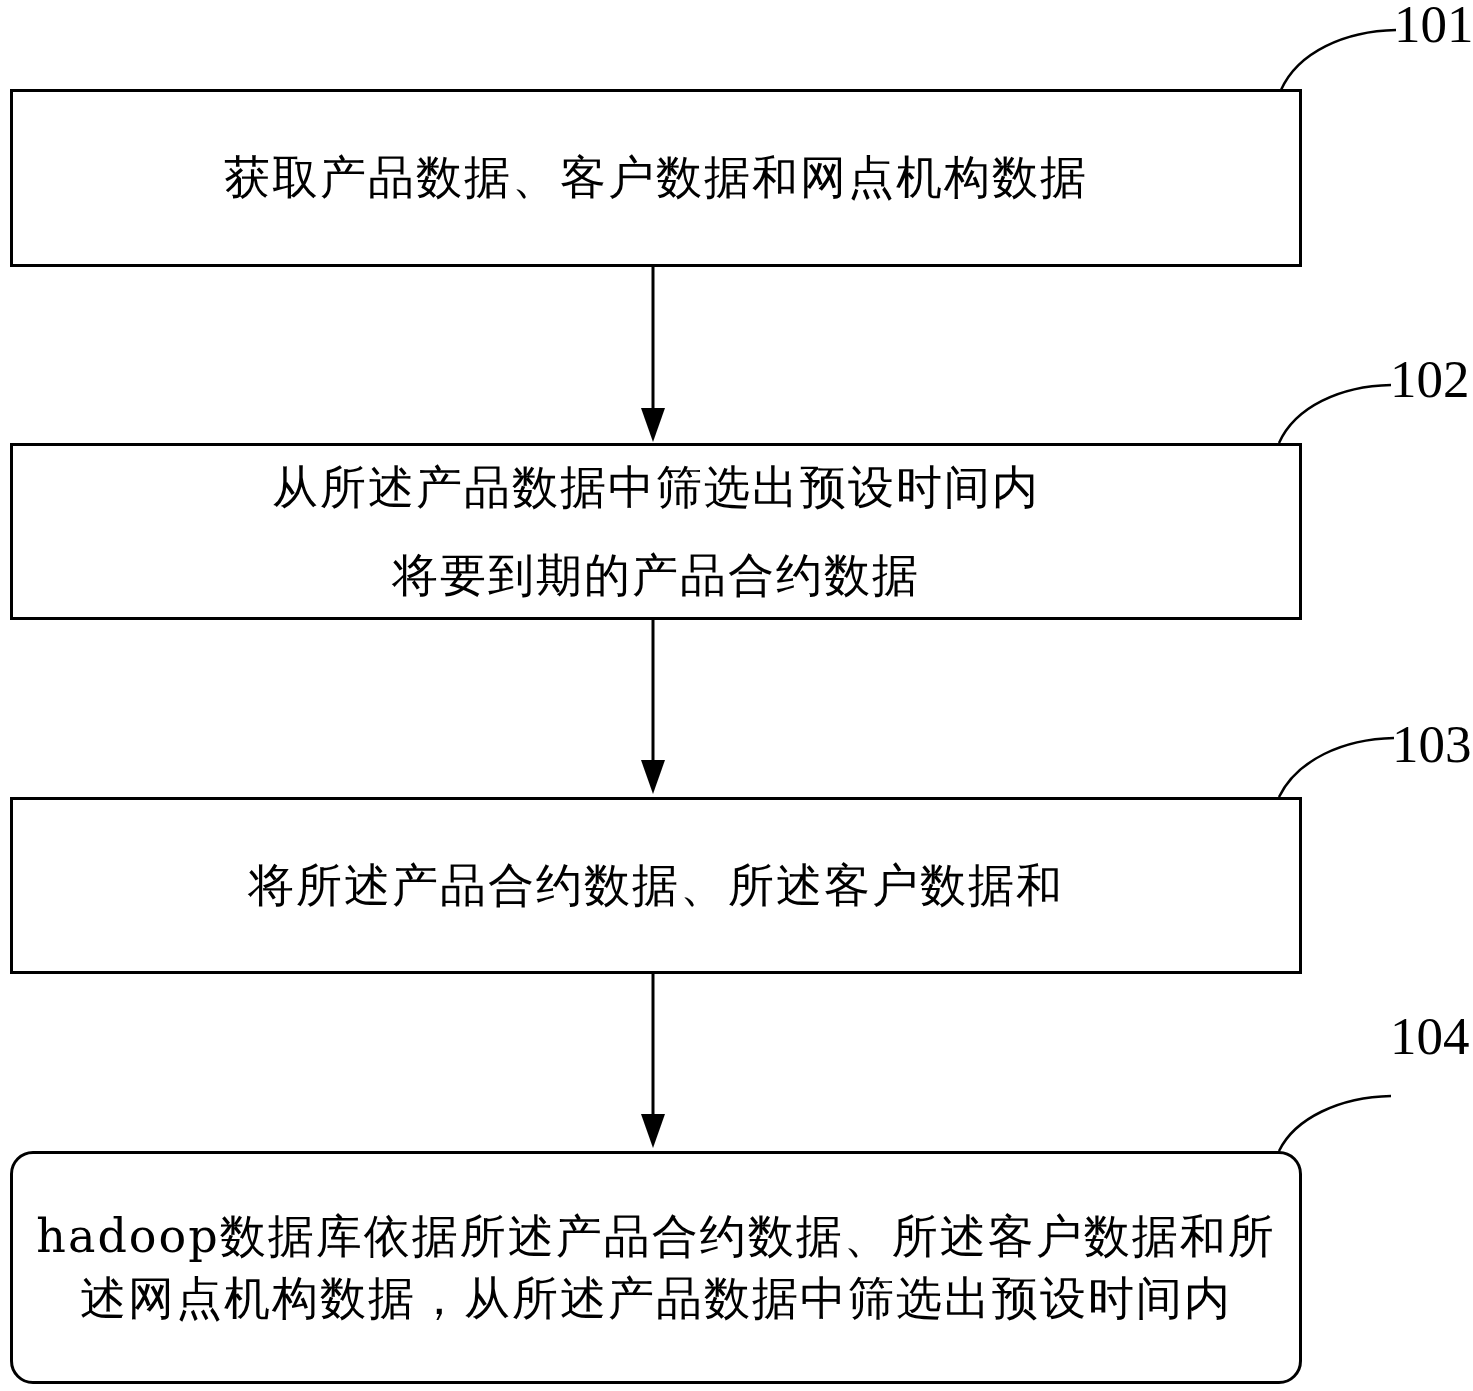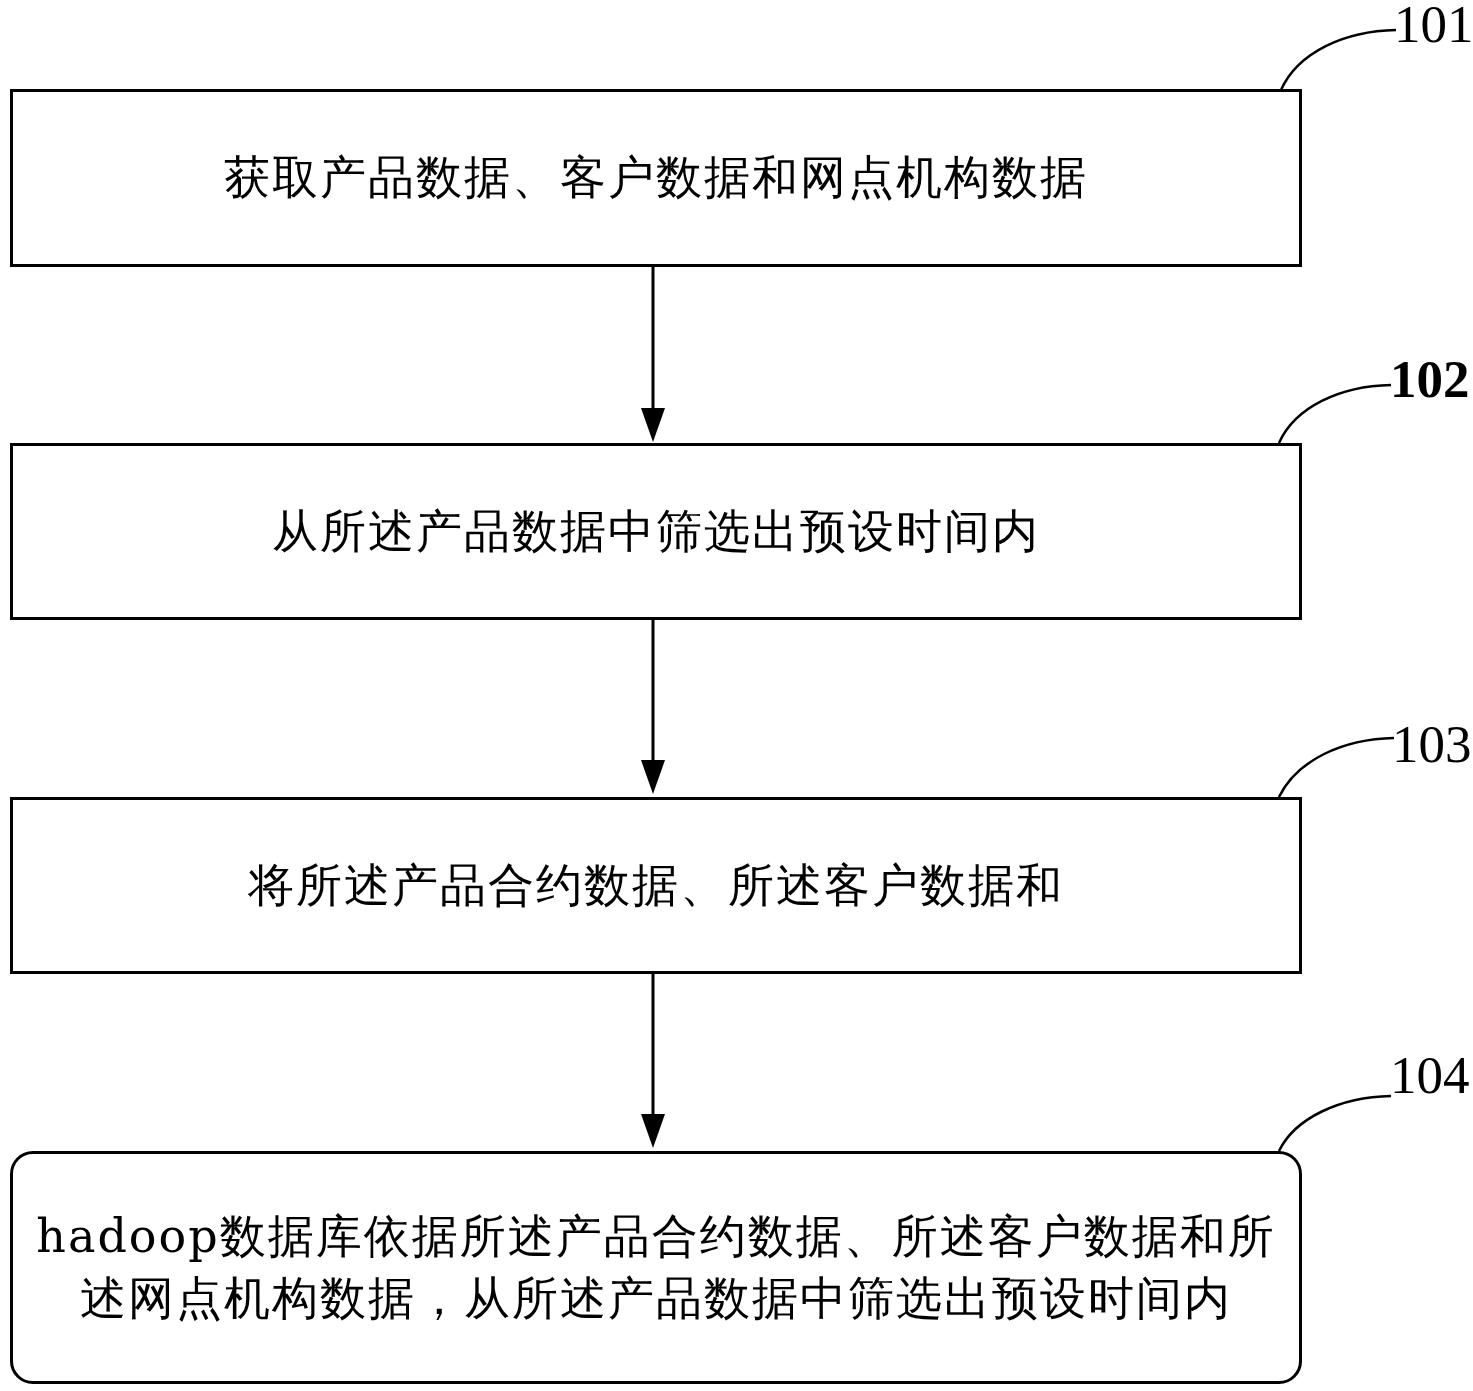--- a/index.html
+++ b/index.html
@@ -49,23 +49,23 @@
   .box4 { top: 1151px; height: 233px; padding: 0 22px; border-radius: 23px; }
   .box4 .line { white-space: normal; line-height: 1.33; }
   .ref {
     position: absolute;
     color: #000000;
     font-family: "Liberation Serif", serif;
     font-size: 53px;
     line-height: 1;
   }
   .ref101 { left: 1394px; top: -2px; }
-  .ref102 { left: 1390px; top: 353px; font-weight: bold; }
+  .ref102 { left: 1390px; top: 353px; }
   .ref103 { left: 1392px; top: 710px; margin-top: 8px; }
-  .ref104 { left: 1390px; top: 1049px; }
+  .ref104 { left: 1390px; top: 1010px; }
 </style>
 </head>
 <body>
 
 <div class="canvas">
 
   <svg class="overlay" viewBox="0 0 1473 1391" xmlns="http://www.w3.org/2000/svg">
 
     <g>
       <line x1="653" y1="267" x2="653" y2="410" stroke="#000000" stroke-width="3"></line>
@@ -85,20 +85,21 @@
     <path d="M 1394 738 C 1343 739, 1297 760, 1279 797" fill="none" stroke="#000000" stroke-width="2.5"></path>
     <path d="M 1391 1096 C 1340 1097, 1295 1118, 1279 1151" fill="none" stroke="#000000" stroke-width="2.5"></path>
   </svg>
 
   <div class="box box1">
     <div class="line">获取产品数据、客户数据和网点机构数据</div>
   </div>
 
   <div class="box box2">
     <div class="line">从所述产品数据中筛选出预设时间内</div>
+    <div class="line">将要到期的产品合约数据</div>
   </div>
 
   <div class="box box3">
     <div class="line">将所述产品合约数据、所述客户数据和</div>
   </div>
 
   <div class="box box4">
     <div class="line">hadoop数据库依据所述产品合约数据、所述客户数据和所</div>
     <div class="line">述网点机构数据，从所述产品数据中筛选出预设时间内</div>
   </div>

